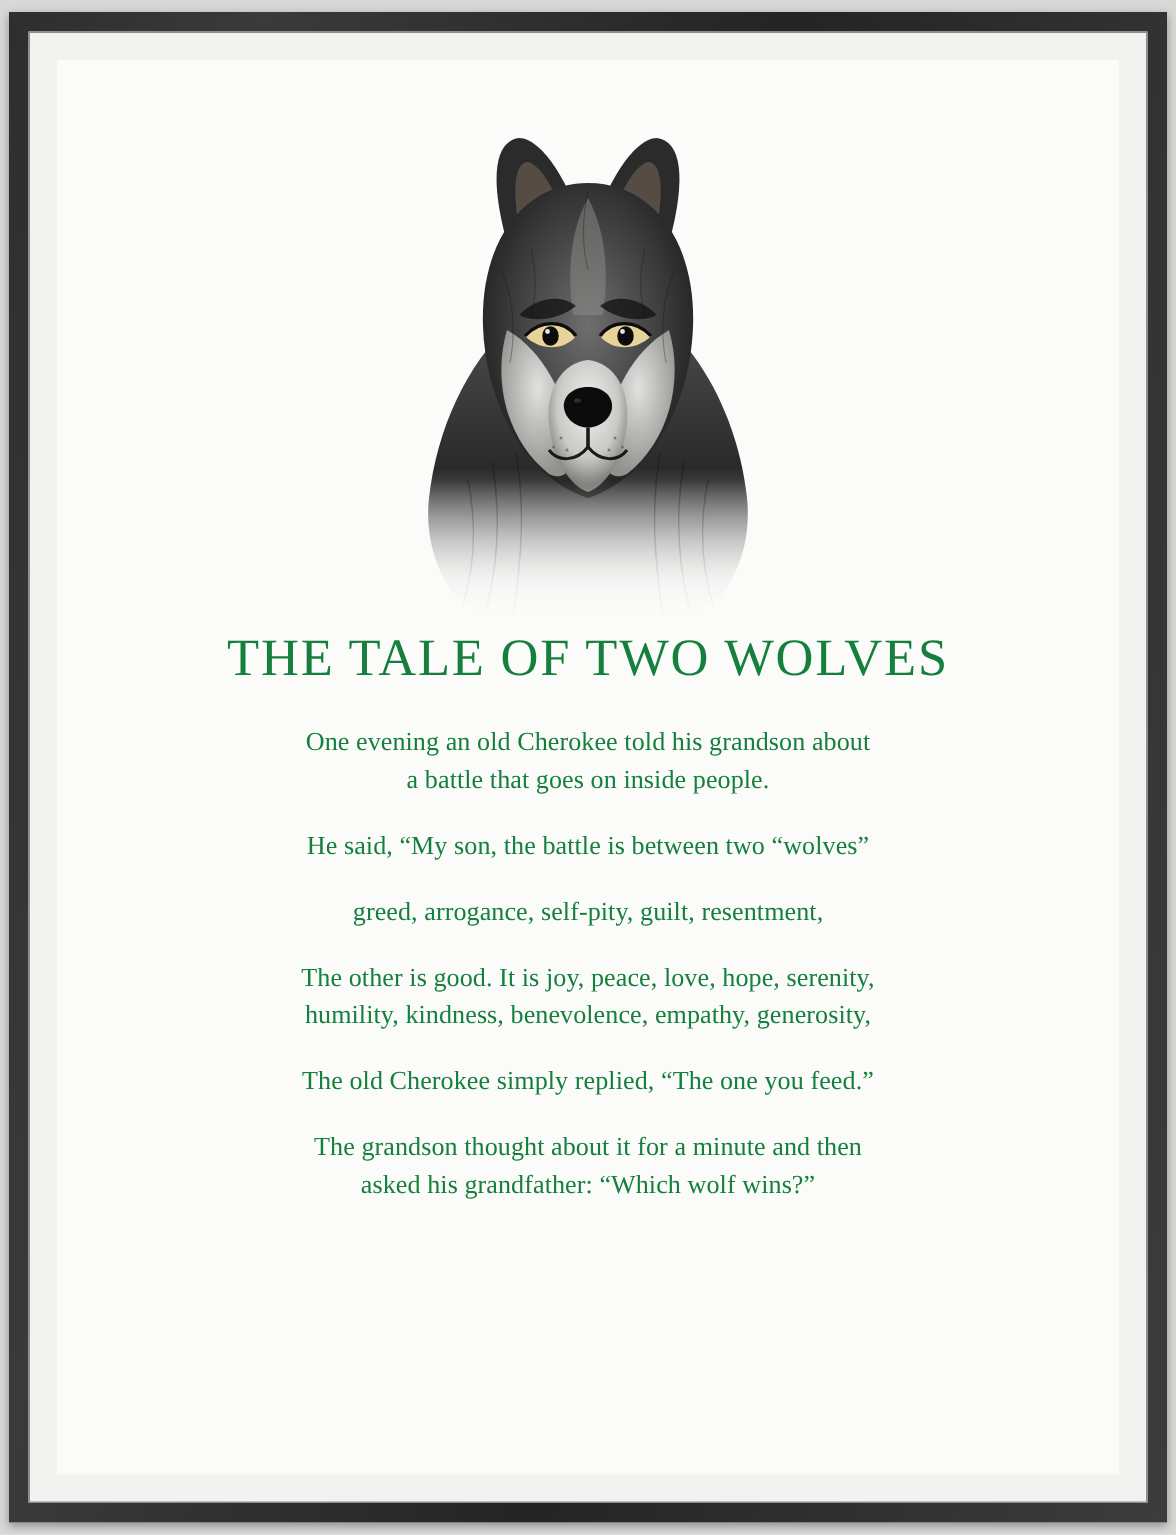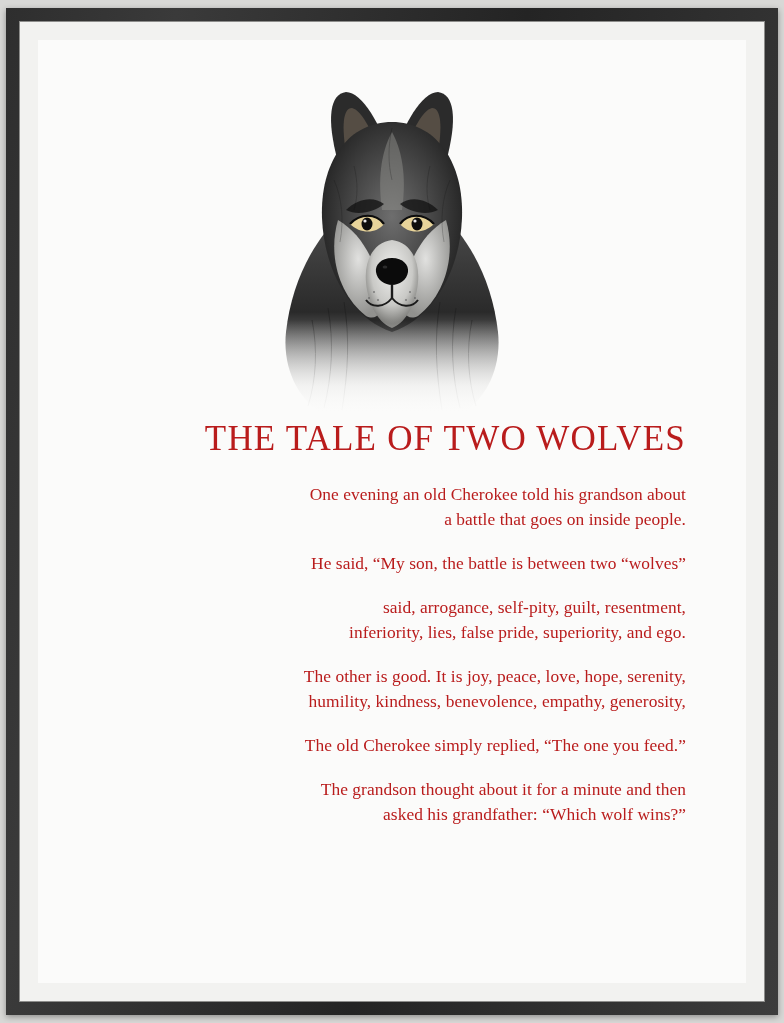--- a/index.html
+++ b/index.html
@@ -51,22 +51,22 @@
   .wolf-wrap svg { display: block; }
 
   
   .poster-text {
     position: absolute;
     left: 0;
     right: 0;
     top: 380px;
     bottom: 0;
     padding: 0 60px;
-    text-align: right;
-    color: #b91c1c;
+    text-align: center;
+    color: #15803d;
   }
   .poster-title {
     font-family: "Liberation Serif", serif;
     font-size: 35px;
     letter-spacing: 1.2px;
     line-height: 1.1;
     font-weight: 400;
     margin-bottom: 23px;
     white-space: nowrap;
   }
@@ -188,22 +188,21 @@
         <div class="stanza">
           <span class="line">One evening an old Cherokee told his grandson about</span>
           <span class="line">a battle that goes on inside people.</span>
         </div>
 
         <div class="stanza">
           <span class="line">He said, “My son, the battle is between two “wolves”</span>
         </div>
 
         <div class="stanza">
-          <span class="line">said, arrogance, self-pity, guilt, resentment,</span>
-          <span class="line">inferiority, lies, false pride, superiority, and ego.</span>
+          <span class="line">greed, arrogance, self-pity, guilt, resentment,</span>
         </div>
 
         <div class="stanza">
           <span class="line">The other is good. It is joy, peace, love, hope, serenity,</span>
           <span class="line">humility, kindness, benevolence, empathy, generosity,</span>
         </div>
 
         <div class="stanza">
           <span class="line">The old Cherokee simply replied, “The one you feed.”</span>
         </div>

